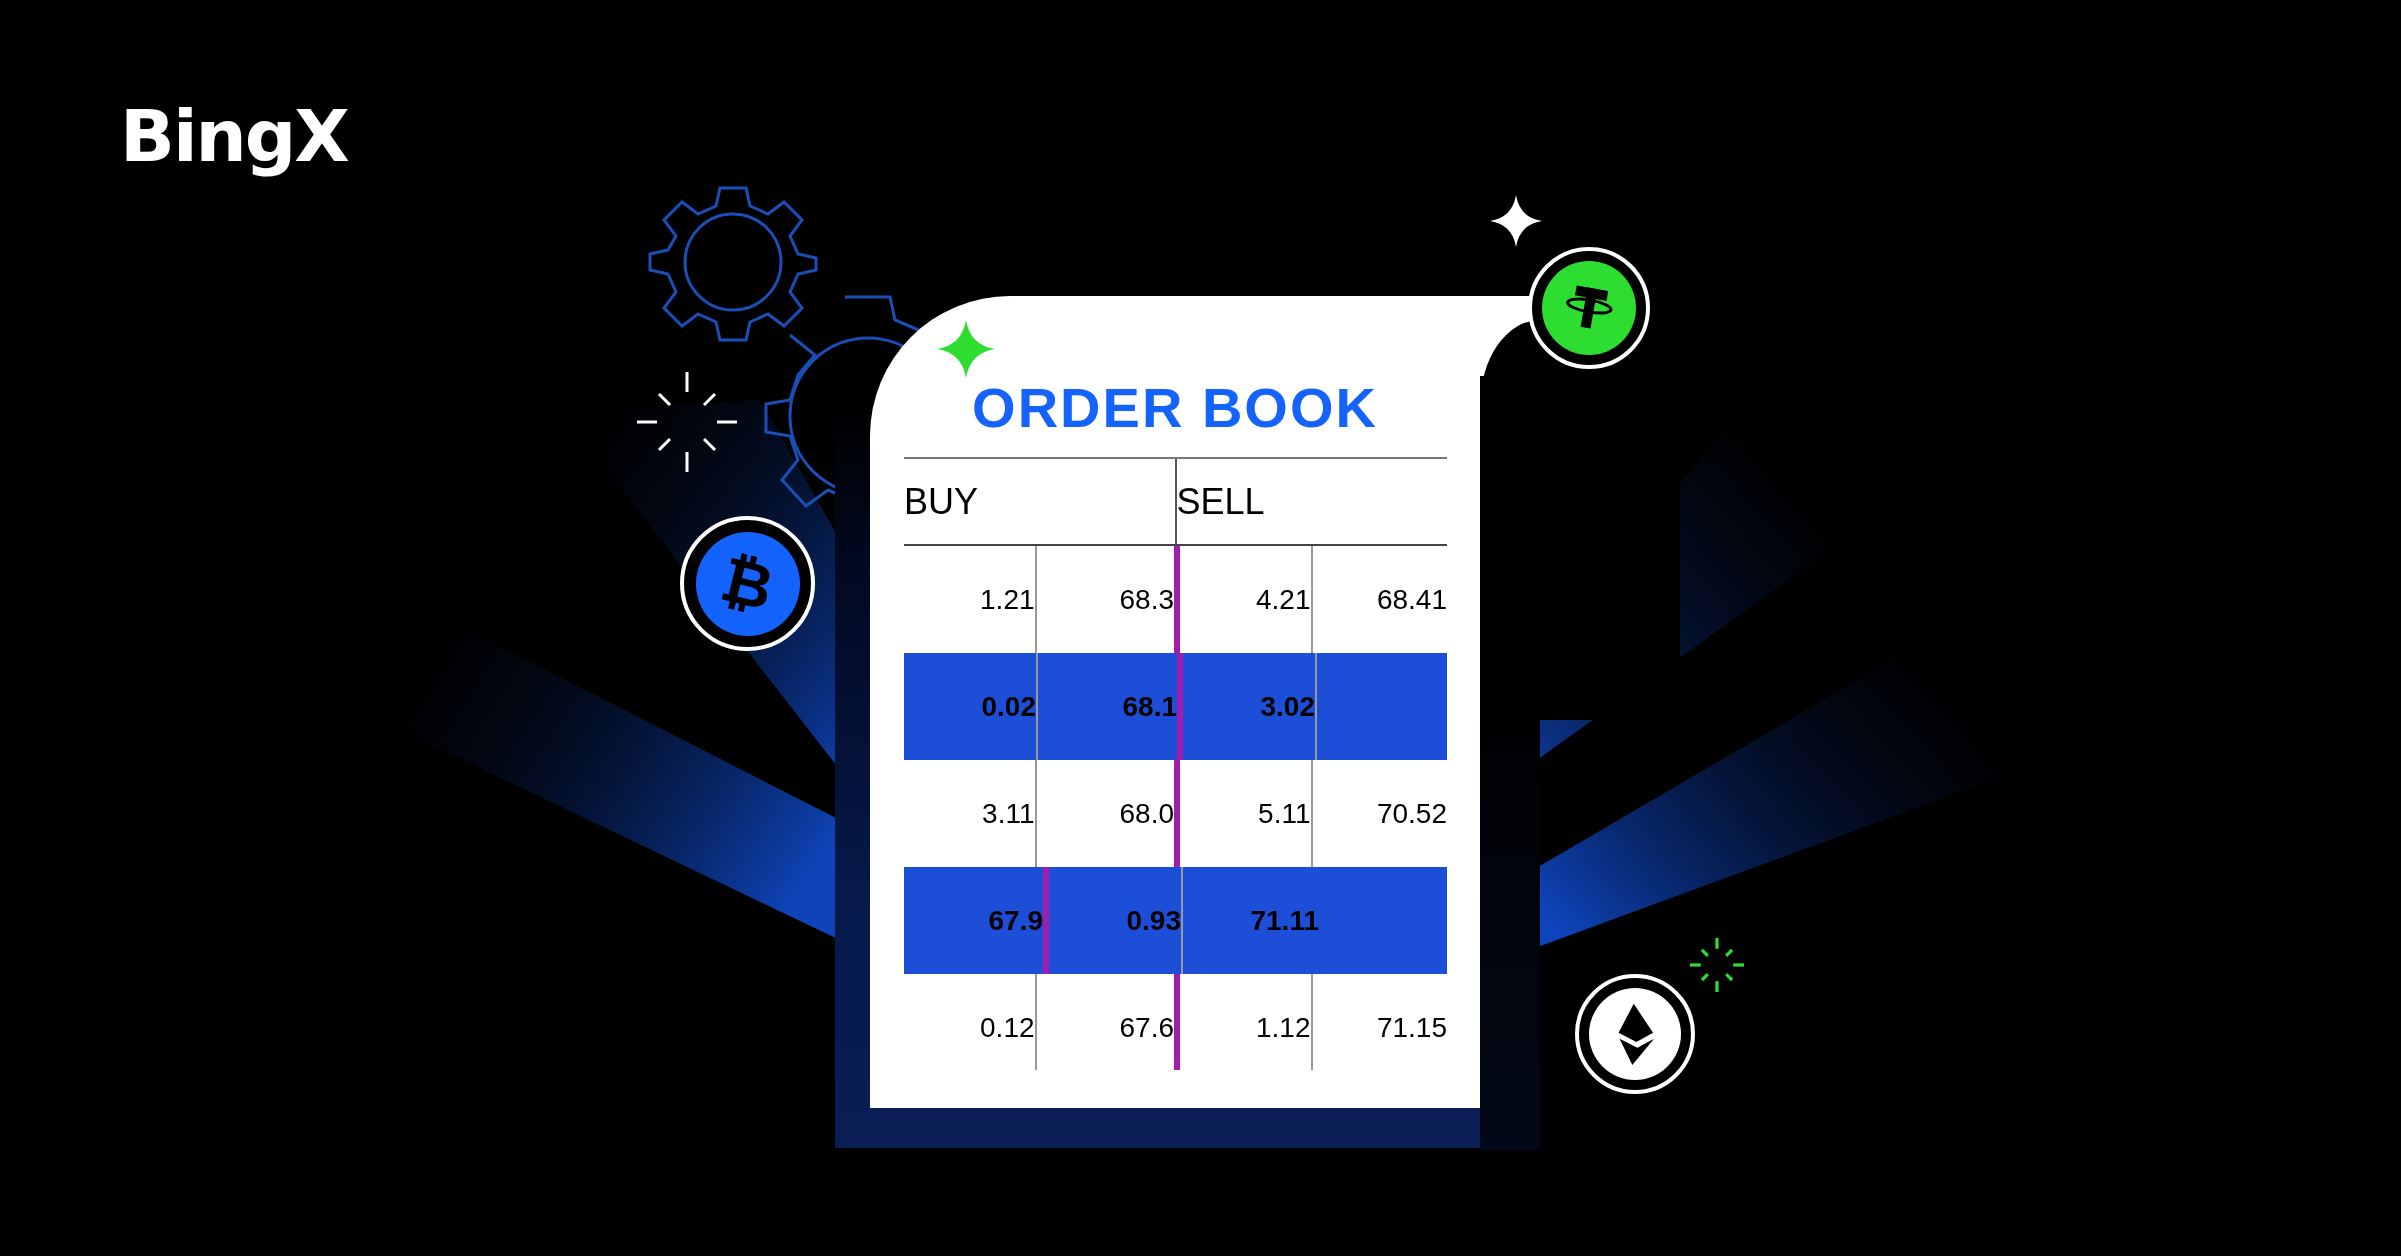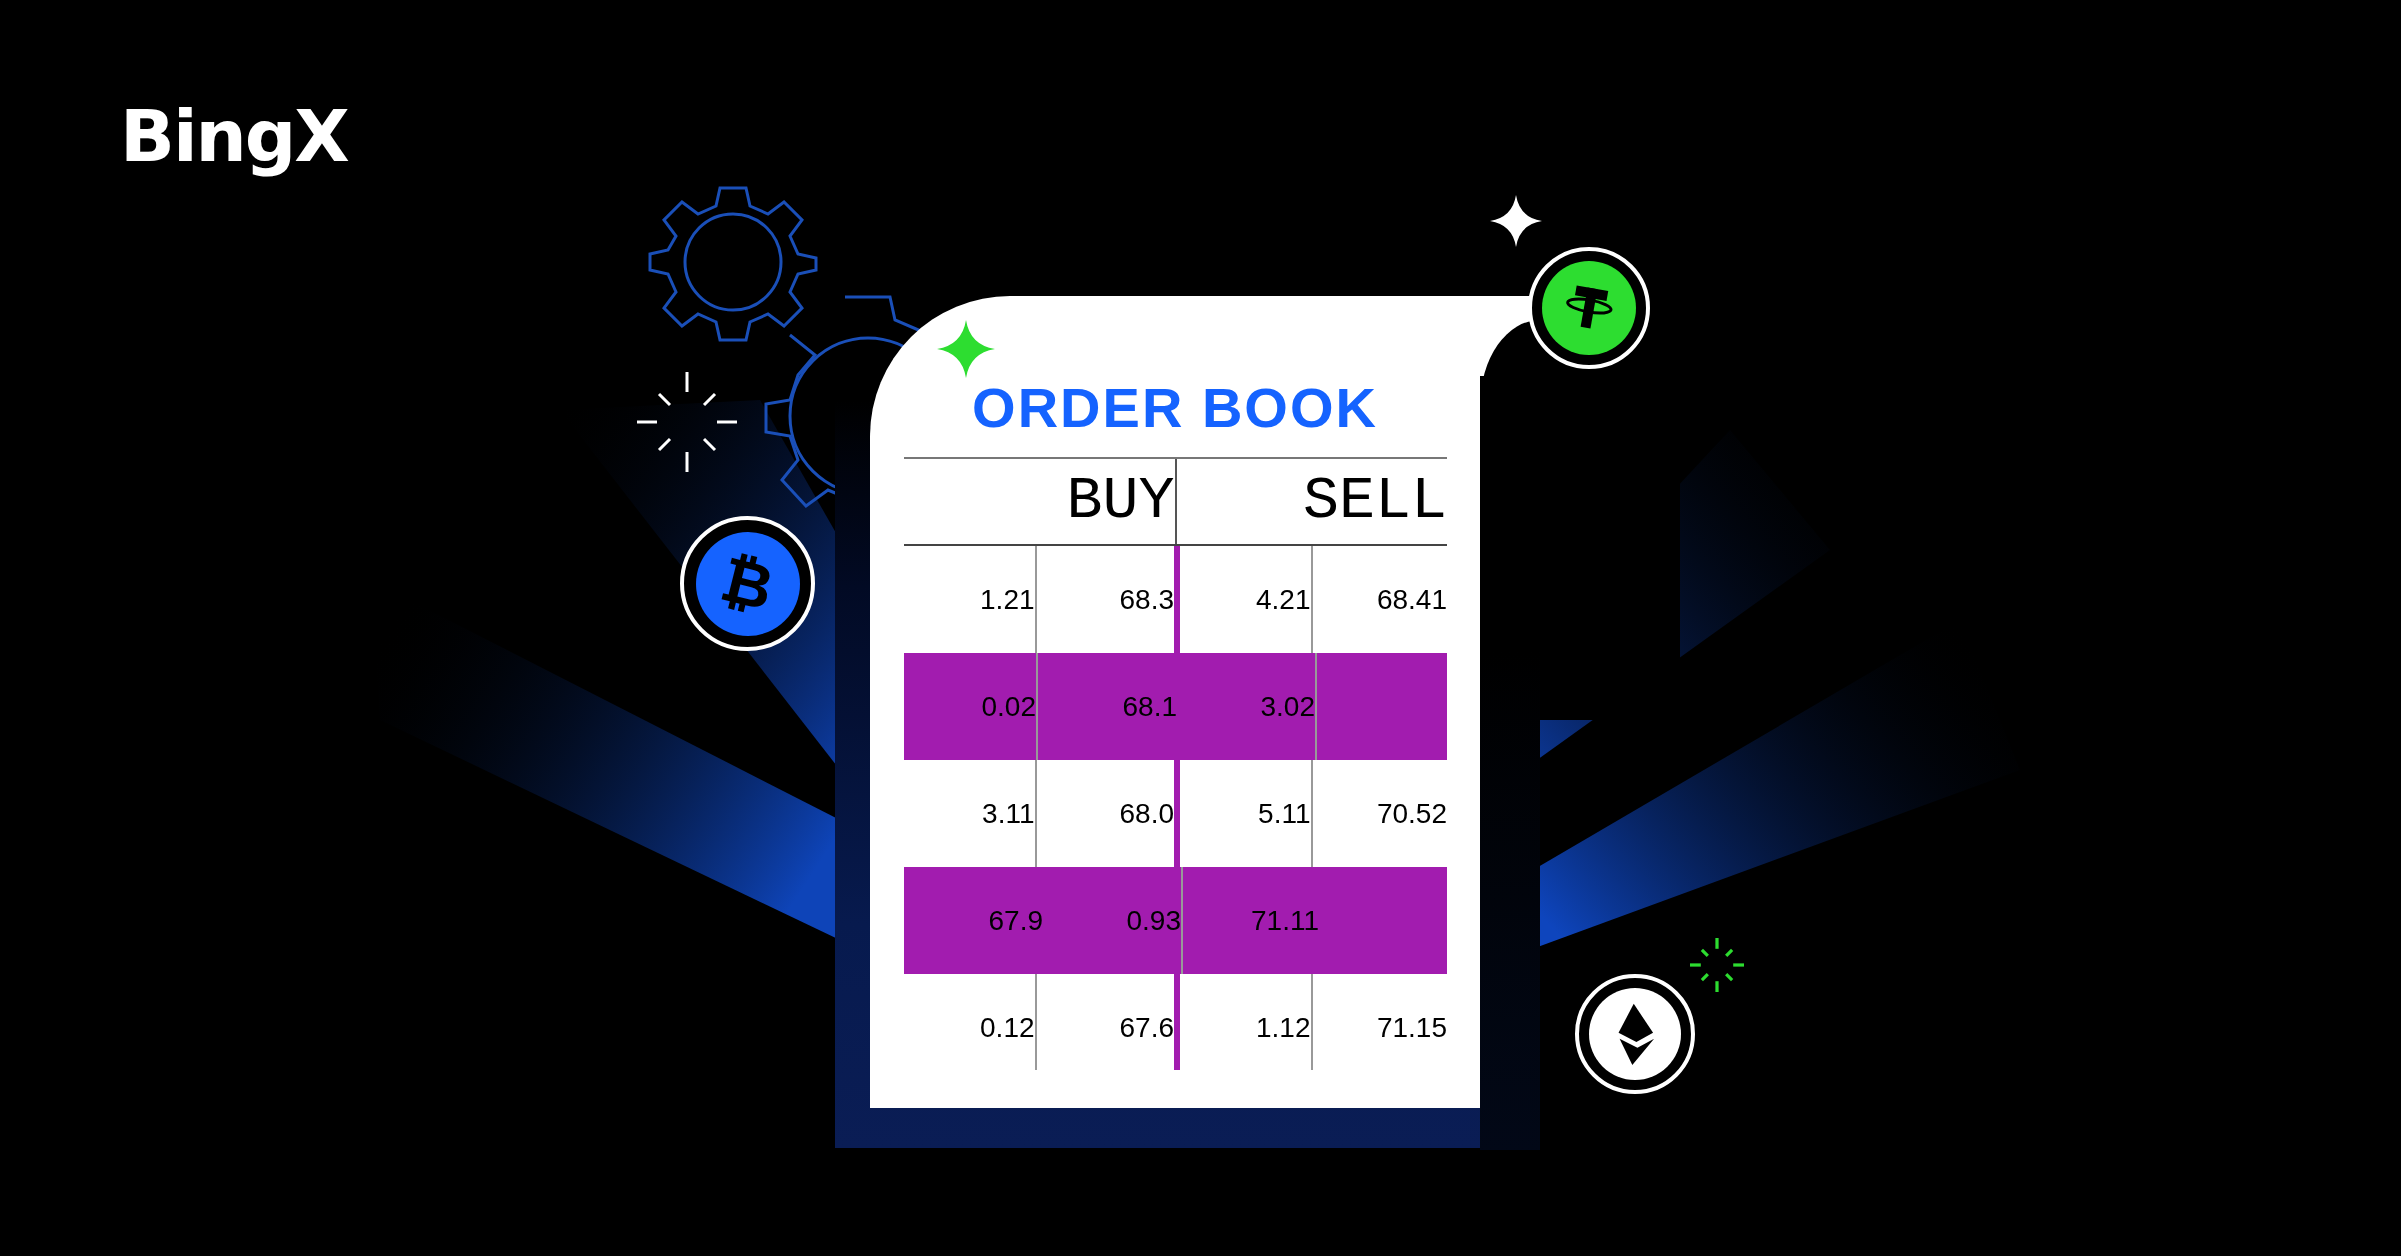--- a/index.html
+++ b/index.html
@@ -8,24 +8,24 @@
   #rays { position:absolute; left:0; top:0; width:2401px; height:1256px; }
   .logo { left:120px; top:100px; color:#fff; font-family:"DejaVu Sans", sans-serif; font-weight:bold; font-size:72px; letter-spacing:-2px; line-height:1; }
   .navy-base { left:835px; top:400px; width:681px; height:748px; background:linear-gradient(180deg,#000 0%, #020a24 25%, #071a4e 70%, #0a1d55 100%); }
   .card { left:870px; top:296px; width:610px; height:812px; background:#fff; border-top-left-radius:140px; }
   .card-top-ext { left:1400px; top:296px; width:140px; height:80px; background:#fff; }
   .curl { left:1480px; top:320px; width:60px; height:830px; background:linear-gradient(180deg,#000 0%,#000 40%,#020817 100%); border-top-left-radius:140px 200px; }
   .curl-wide { left:1480px; top:320px; width:200px; height:400px; background:#000; border-top-left-radius:150px 260px; }
   .title { left:870px; top:375px; width:610px; text-align:center; color:#1563ff; font-weight:bold; font-size:56px; letter-spacing:2px; }
   .table { left:904px; top:457px; width:543px; }
   .hdr { position:relative; height:85px; border-top:2px solid #777; border-bottom:2px solid #444; display:flex; }
-  .hdr div { flex:1; text-align:right; font-size:60px; line-height:85px; color:#000;font-family:Liberation Mono, monospace; }
+  .hdr div { flex:1; text-align:left; font-size:36px; line-height:85px; color:#000; }
   .hdr .l { border-right:2px solid #555; }
   .row { display:flex; height:107px; }
-  .row.stripe { background:#a21caf; }
+  .row.stripe { background:#1d4ed8;font-weight:bold; }
   .cell { text-align:right; font-size:28px; line-height:107px; color:#000; }
   .c1 { width:132px; border-right:2px solid #999; }
   .c2 { width:139px; border-right:6px solid #a21caf; }
   .c3 { width:132px; border-right:2px solid #999; }
   .c4 { width:136px; }
   .coin { border-radius:50%; display:flex; align-items:center; justify-content:center; }
   .coin-ring { border-radius:50%; border:4px solid #fff; background:#000; display:flex; align-items:center; justify-content:center; }
 </style>
 </head>
 <body>

